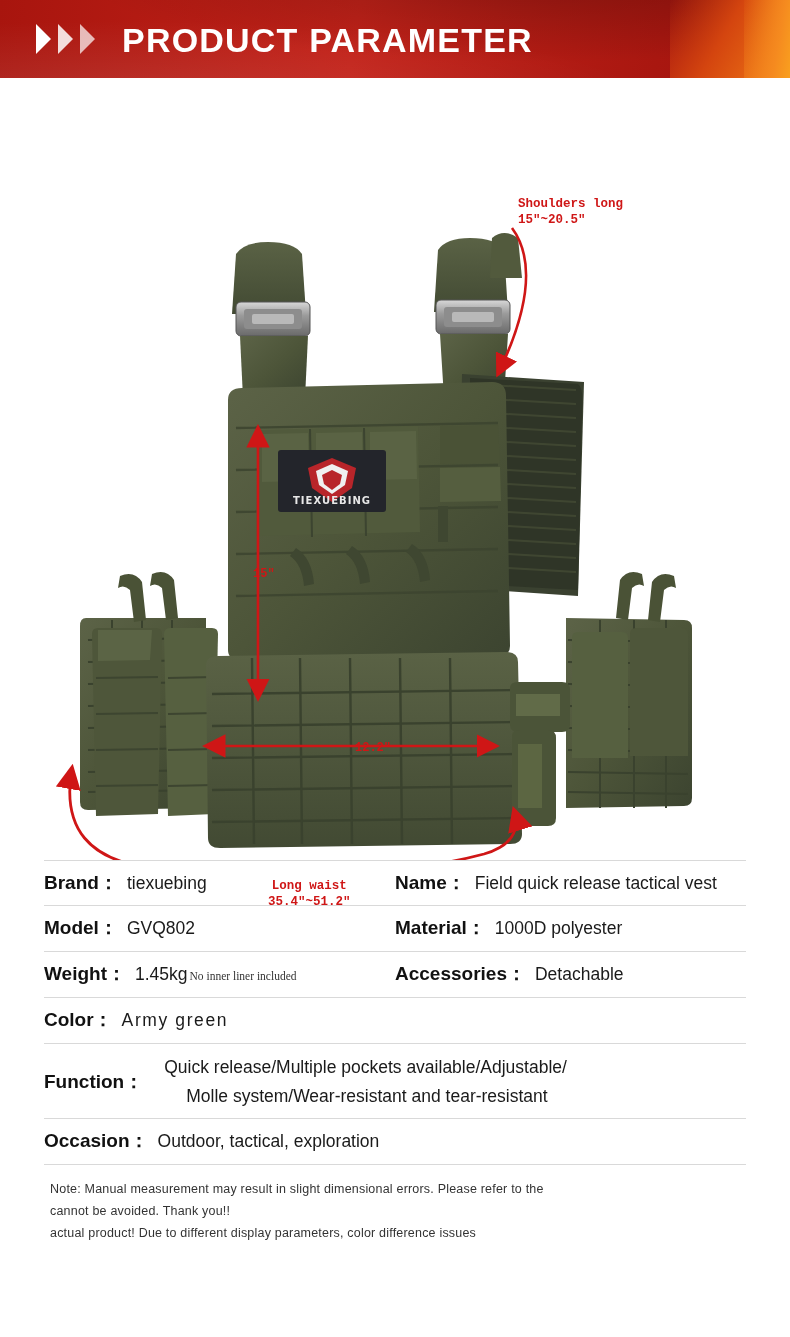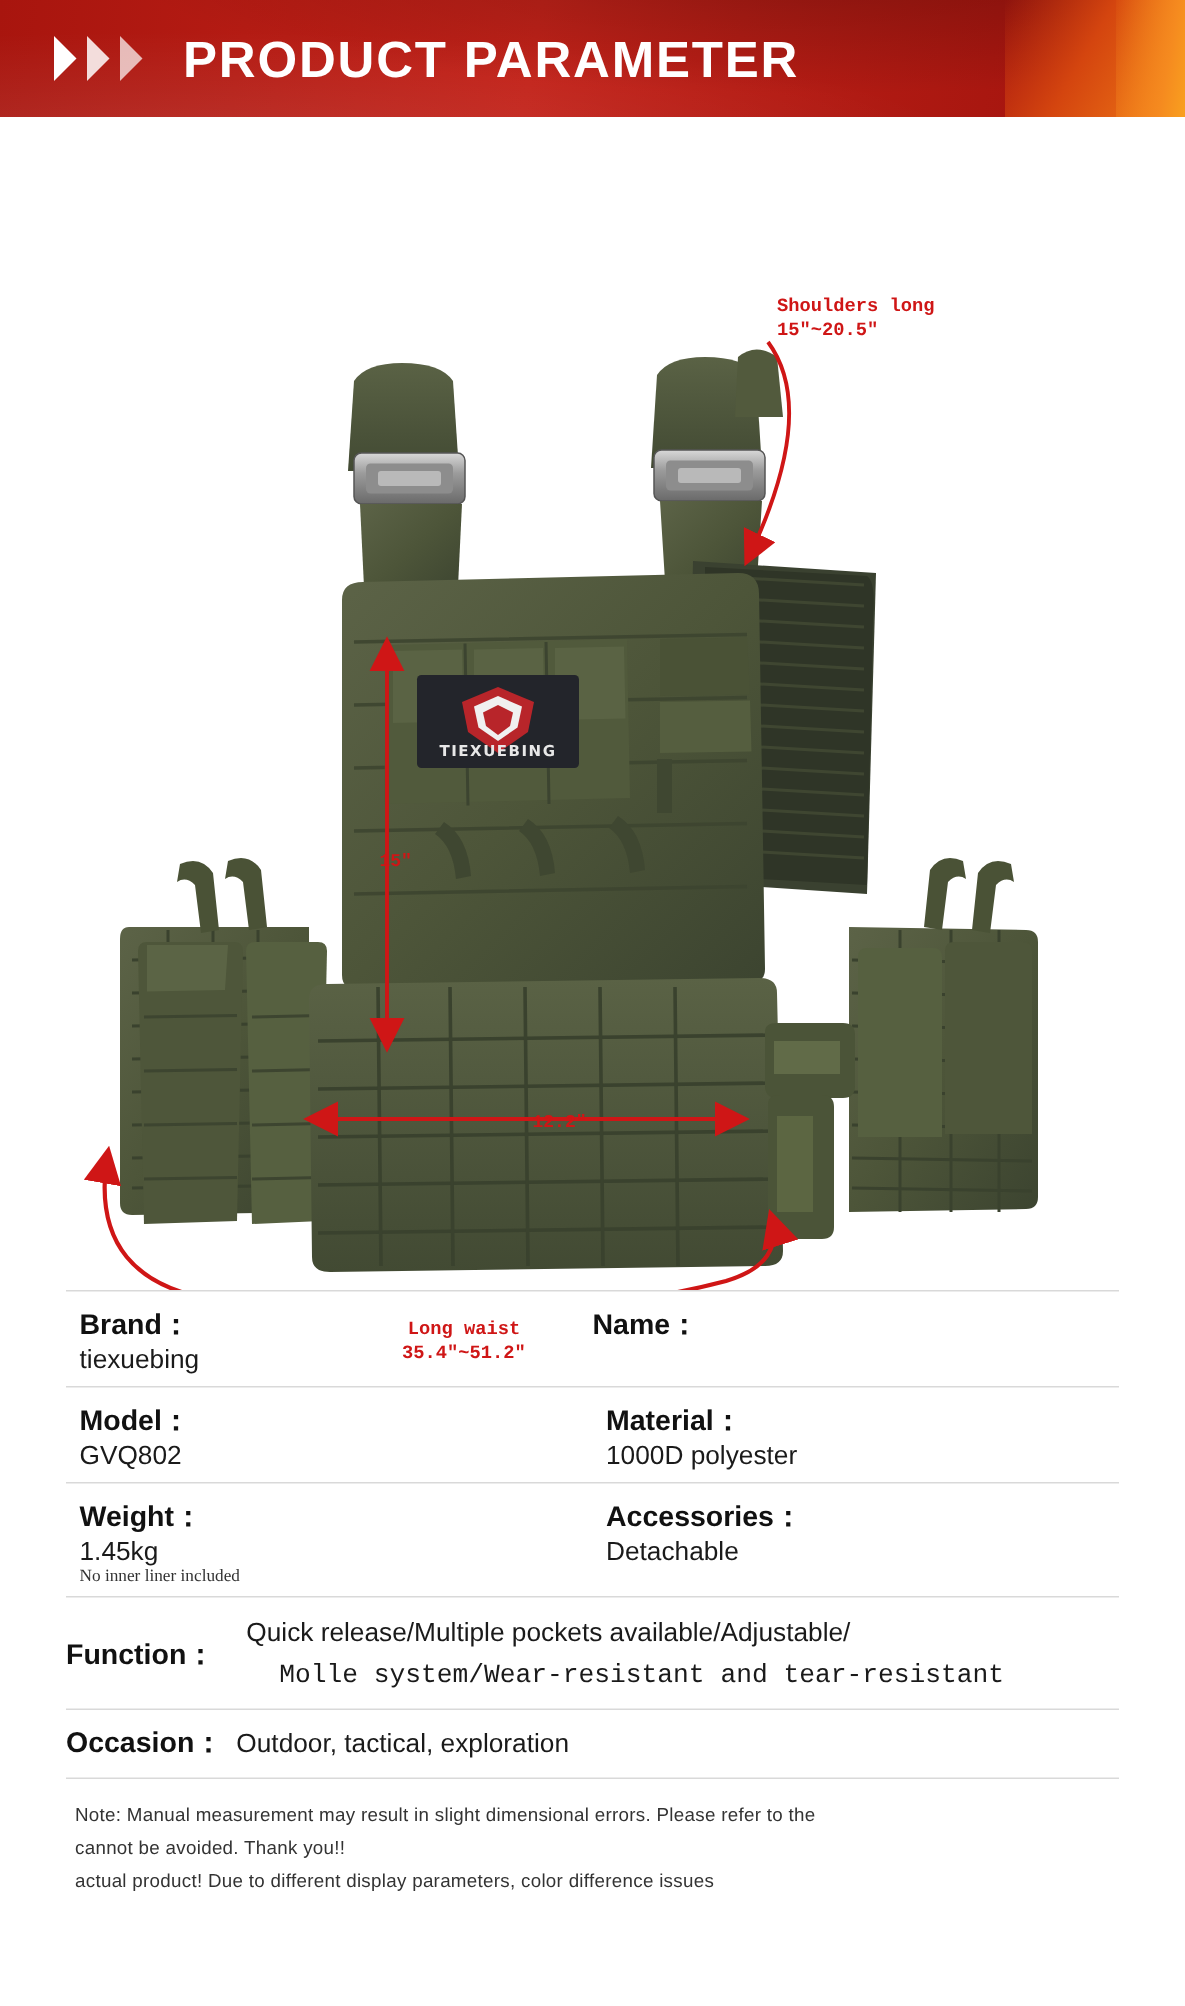--- a/index.html
+++ b/index.html
@@ -96,21 +96,21 @@
   }
   .row {
     display: flex;
     align-items: flex-start;
     border-bottom: 1px solid #d9d9d9;
     min-height: 46px;
     padding: 9px 0 7px 0;
   }
   .row:first-child { border-top: 1px solid #d9d9d9; }
   .cell { display: flex; align-items: baseline; }
-  .cell.half { width: 50%; flex-direction: column; }
+  .cell.half { width: 50%; }
   .cell.full { width: 100%; }
   .lbl {
     font-size: 19px;
     font-weight: bold;
     color: #111;
     white-space: nowrap;
     font-family: "Liberation Sans", sans-serif;
   }
   .val {
     font-size: 17.5px;
@@ -125,21 +125,21 @@
     margin-left: 2px;
     font-family: Liberation Serif, serif;
   }
   .func-wrap { display: flex; align-items: center; gap: 12px; }
   .func-lines { margin-left: 9px; }
   .func-lines div {
     font-size: 17.5px;
     line-height: 29px;
     color: #1a1a1a;
   }
-  .func-lines div.indent { padding-left: 22px; font-family: Liberation Mono, monospace; }
+  .func-lines div.indent { padding-left: 22px; }
   .note {
     padding: 13px 50px 0 50px;
     font-size: 12.5px;
     line-height: 22px;
     color: #333333;
     letter-spacing: 0.2px;
     font-family: "Liberation Sans", sans-serif;
   }
 </style>
 </head>
@@ -301,20 +301,21 @@
 
 <div class="specs">
 
   <div class="row">
     <div class="cell half">
       <span class="lbl">Brand：</span>
       <span class="val">tiexuebing</span>
     </div>
     <div class="cell half">
       <span class="lbl">Name：</span>
+      <span class="val">Field quick release tactical vest</span>
     </div>
   </div>
 
   <div class="row">
     <div class="cell half">
       <span class="lbl">Model：</span>
       <span class="val">GVQ802</span>
     </div>
     <div class="cell half">
       <span class="lbl">Material：</span>
@@ -328,20 +329,26 @@
       <span class="val">1.45kg</span>
       <span class="sub">No inner liner included</span>
     </div>
     <div class="cell half">
       <span class="lbl">Accessories：</span>
       <span class="val">Detachable</span>
     </div>
   </div>
 
 
+  <div class="row">
+    <div class="cell full">
+      <span class="lbl">Color：</span>
+      <span class="val mono-wide">Army green</span>
+    </div>
+  </div>
 
   <div class="row">
     <div class="cell full func-wrap">
       <span class="lbl">Function：</span>
       <div class="func-lines">
         <div>Quick release/Multiple pockets available/Adjustable/</div>
         <div class="indent">Molle system/Wear-resistant and tear-resistant</div>
       </div>
     </div>
   </div>

